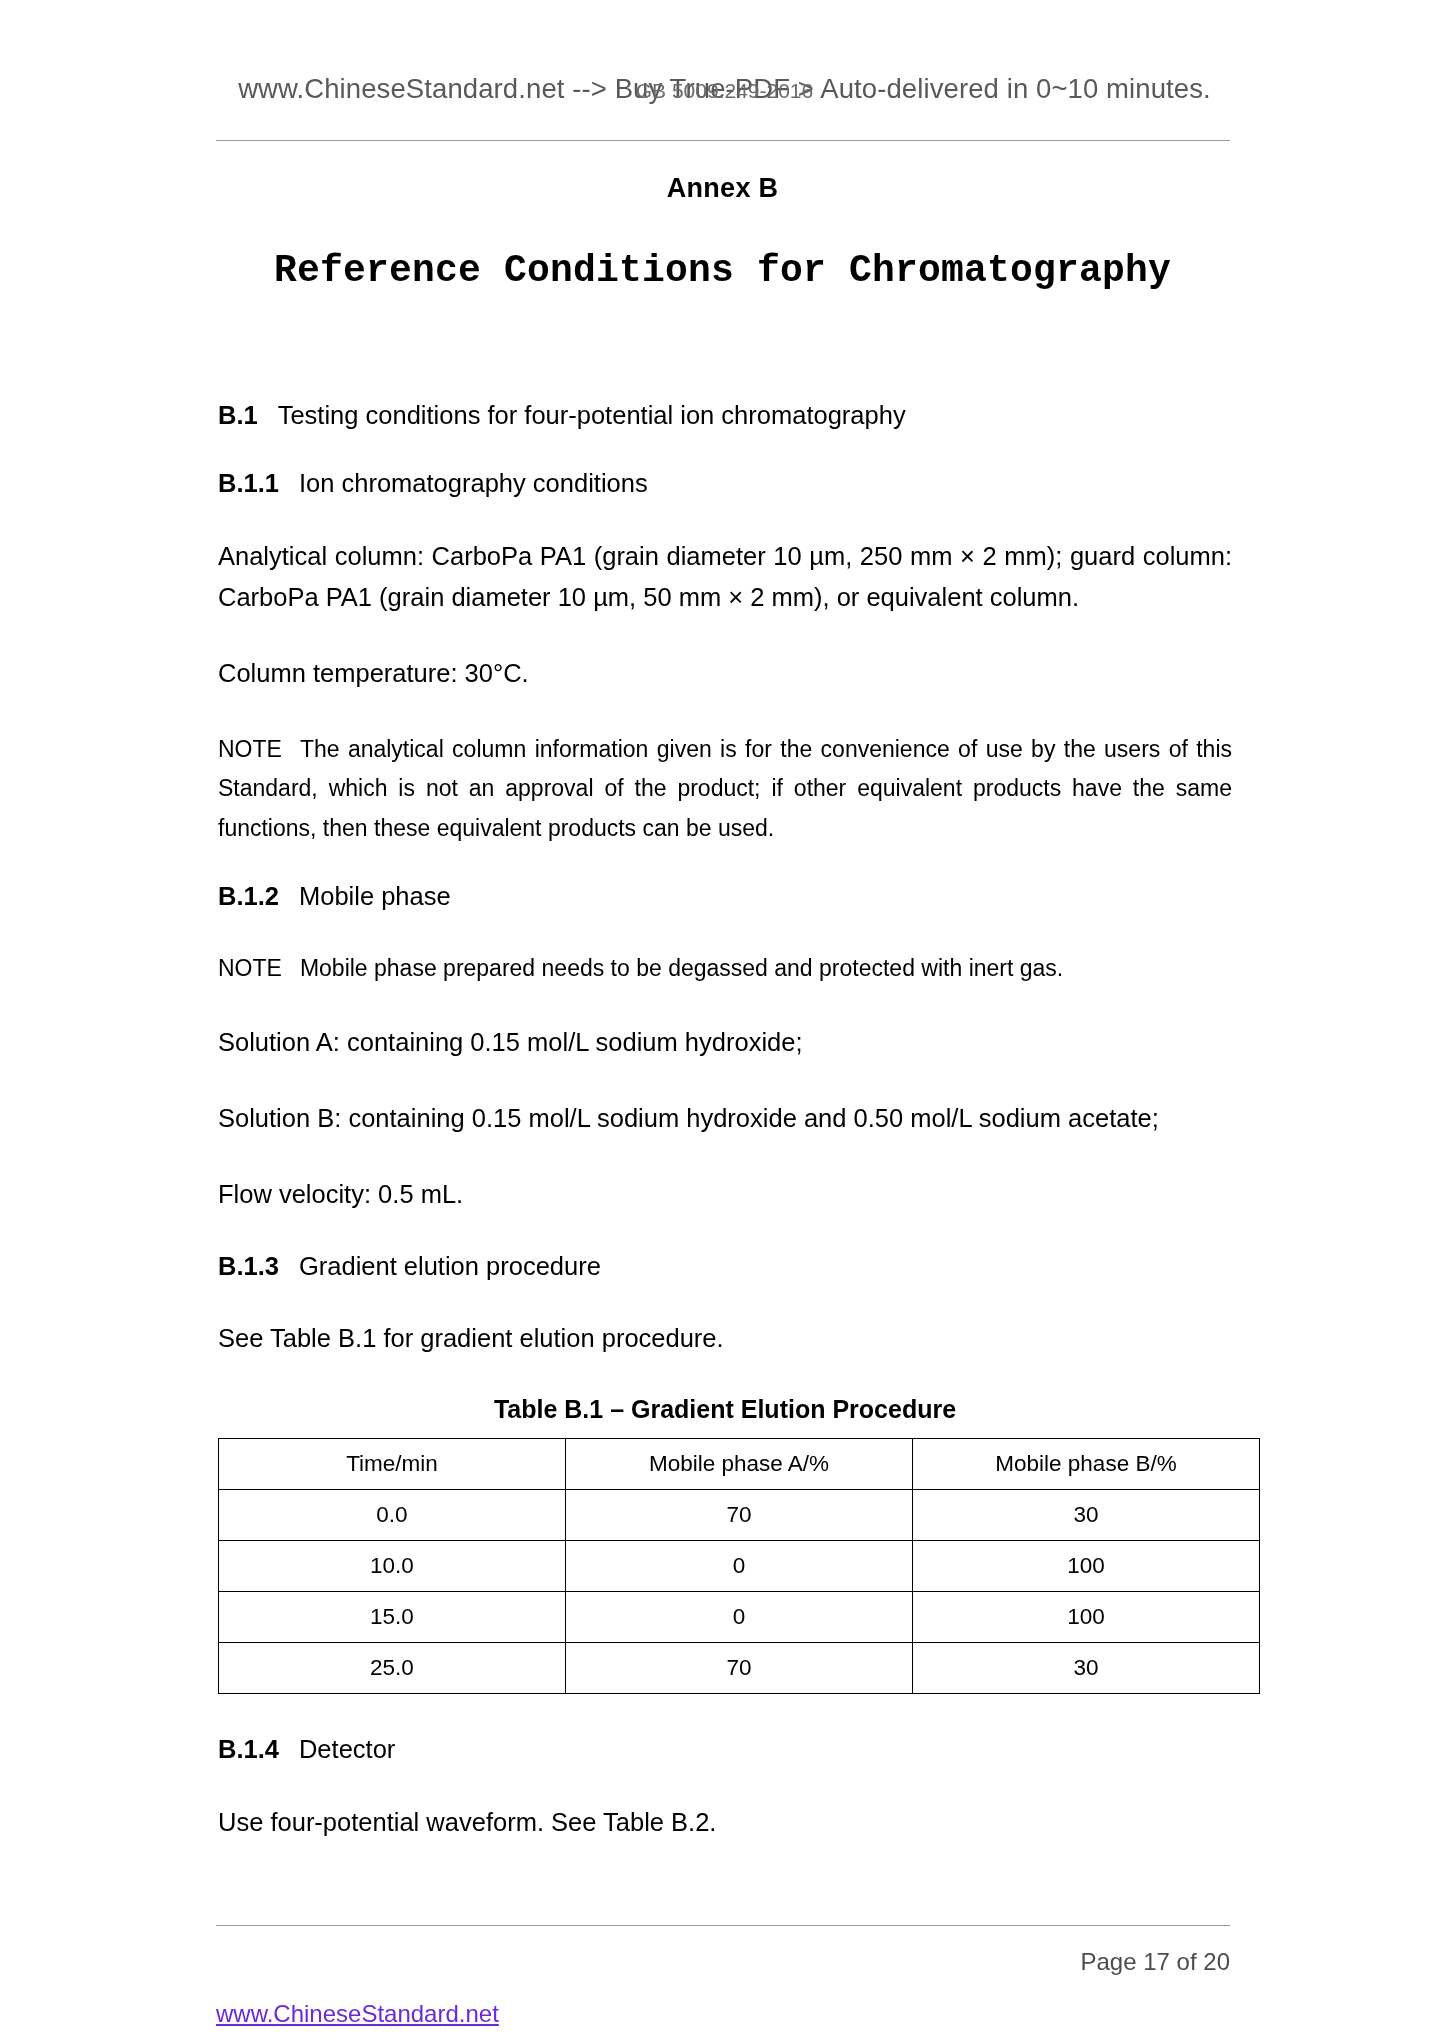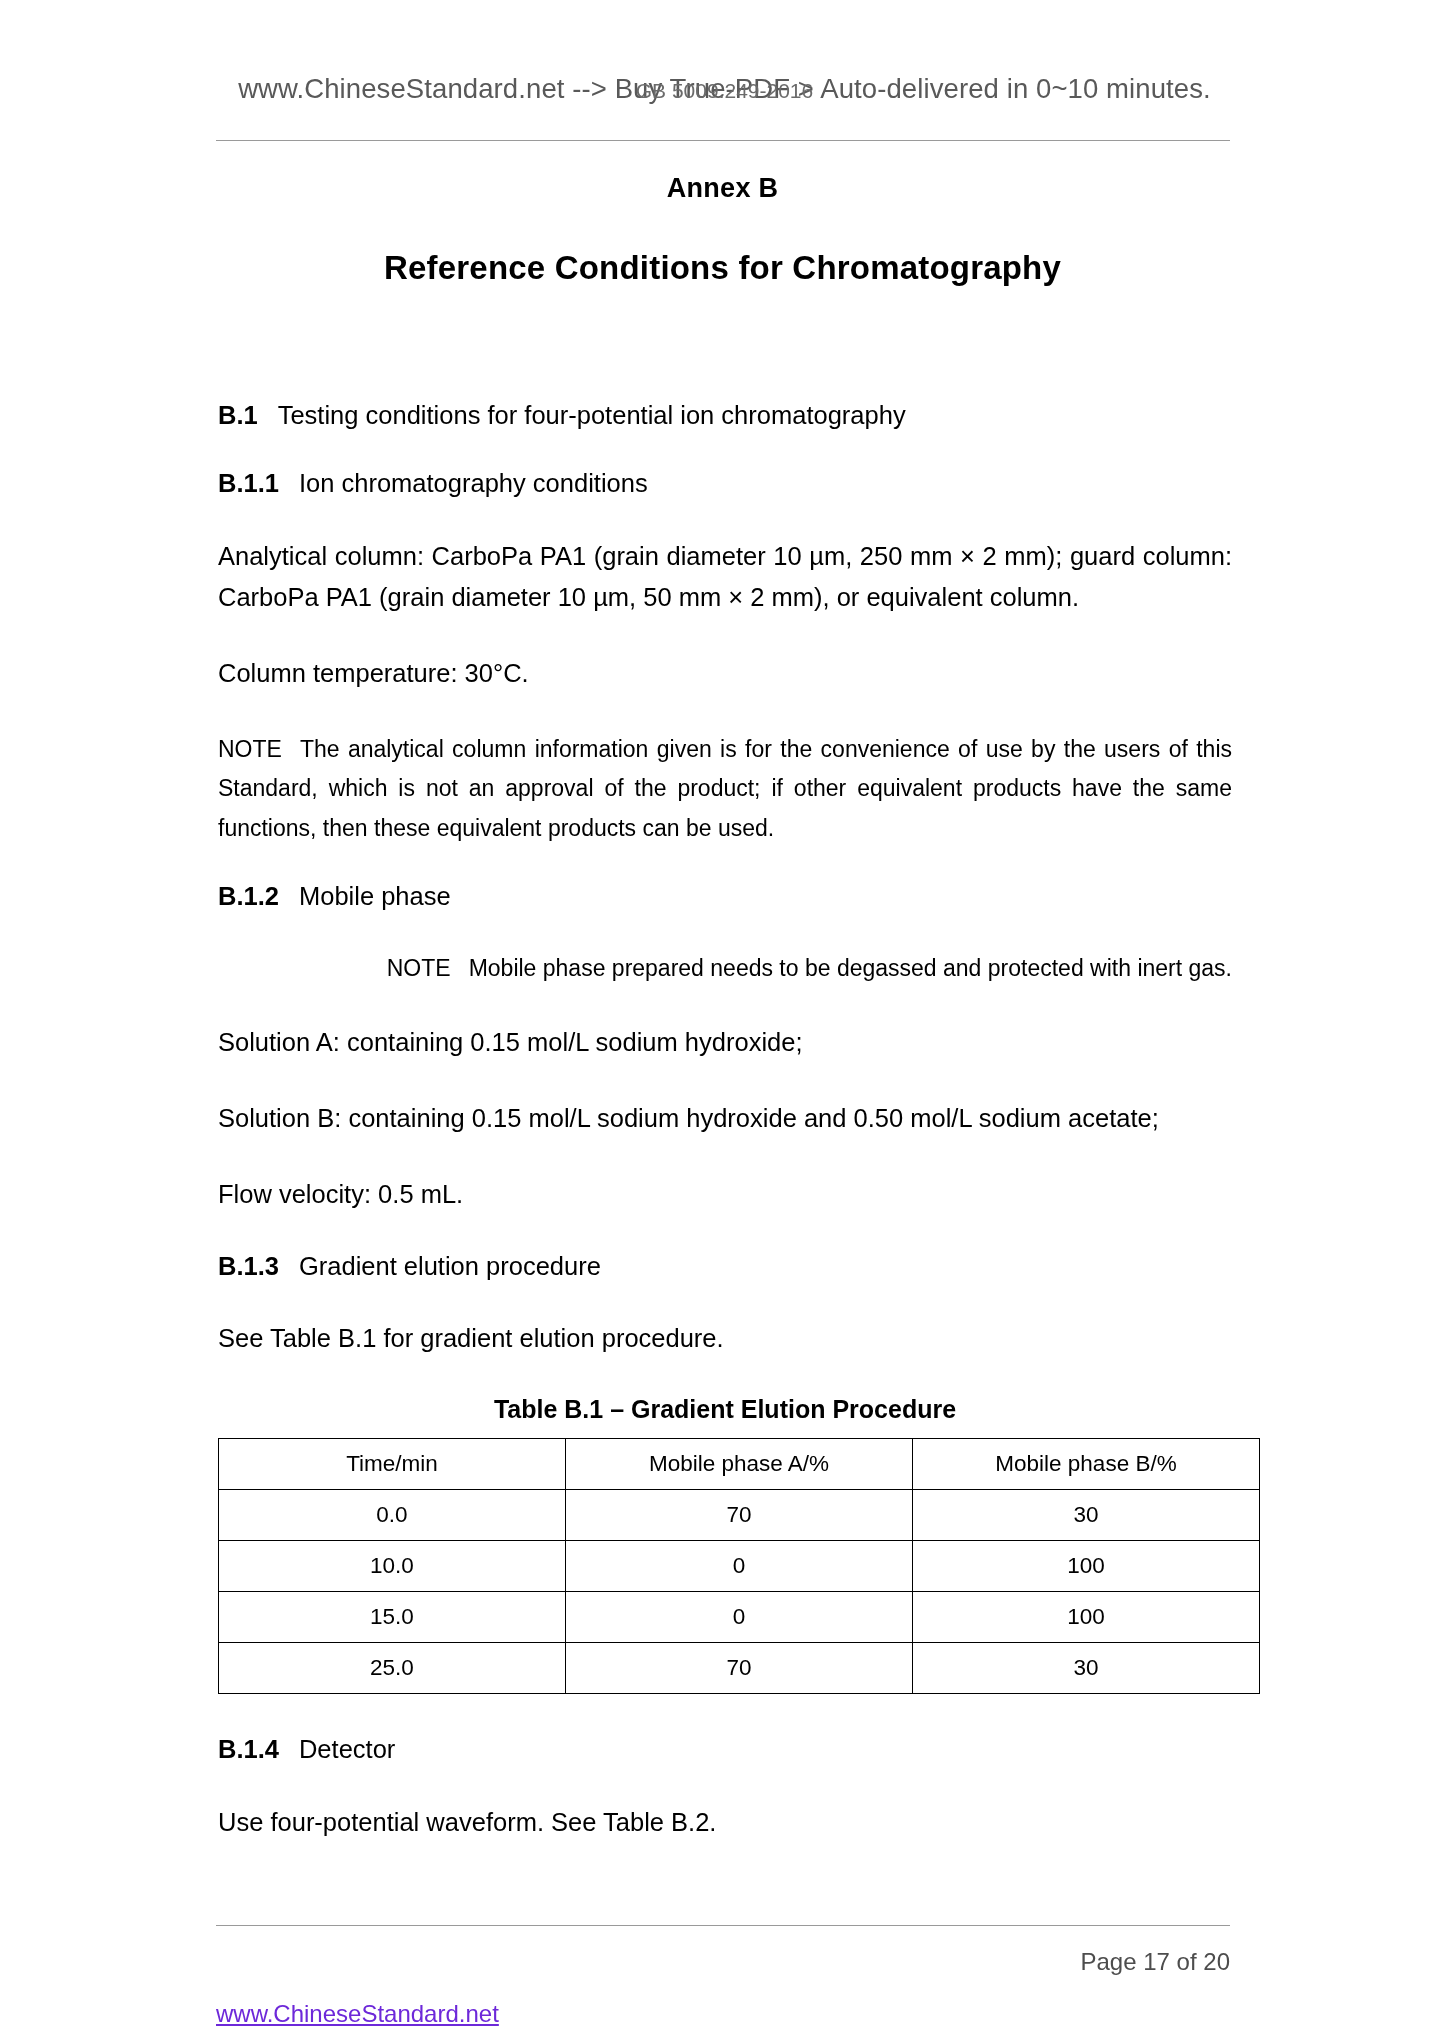--- a/index.html
+++ b/index.html
@@ -72,23 +72,24 @@
     font-size: 27px;
     font-weight: bold;
     letter-spacing: 0.3px;
   }
   .annex-subtitle {
     position: absolute;
     left: 0;
     top: 249px;
     width: 1445px;
     text-align: center;
-    font-size: 33px;
+    font-size: 38px;
     font-weight: bold;
     letter-spacing: 0.2px;
+    font-family: Liberation Mono, monospace;
   }
 
   
   .content {
     position: absolute;
     left: 218px;
     top: 400px;
     width: 1014px;
   }
 
@@ -117,21 +118,21 @@
   }
 
   .note {
     font-size: 23px;
     line-height: 1.72;
     margin: 0 0 33px 0;
     text-align: justify;
     text-justify: inter-word;
   }
   .note.nojust {
-    text-align: right;
+    text-align: left;
   }
   .note .note-gap {
     display: inline-block;
     width: 18px;
   }
 
   
   .table-caption {
     font-size: 25px;
     font-weight: bold;

